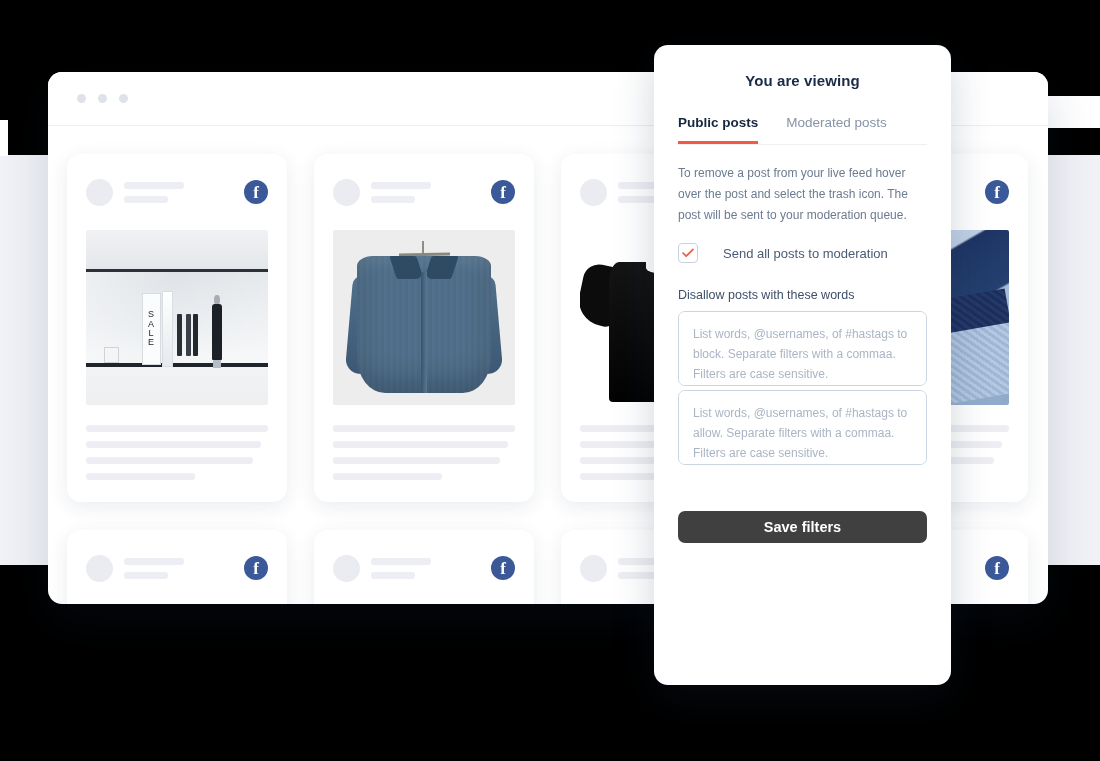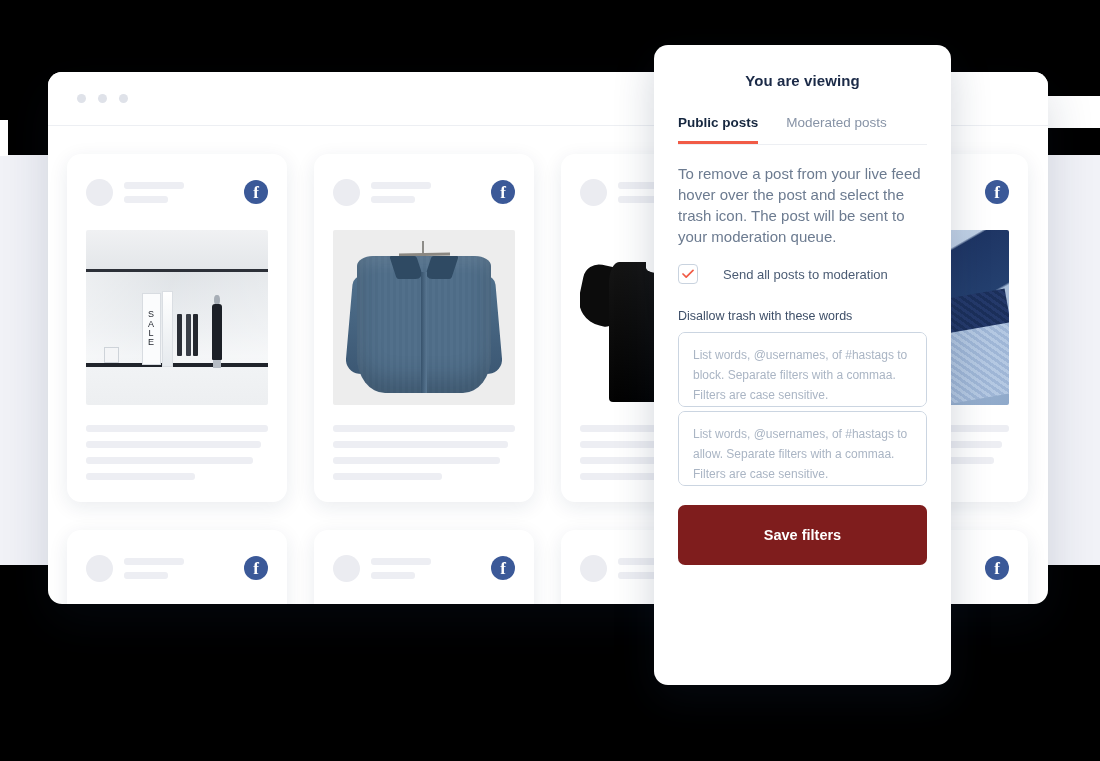--- a/index.html
+++ b/index.html
@@ -309,21 +309,21 @@
     cursor: pointer;
     color: #8793A6;
     white-space: nowrap;
   }
   .tab.active {
     color: #16273F;
     font-weight: bold;
     border-bottom: 3px solid #F15B46;
   }
   .panel-desc {
-    font-size: 15px;
+    font-size: 12px;
     line-height: 21px;
     color: #6C7B90;
     margin-top: 18px;
   }
   .check-row {
     display: flex;
     align-items: center;
     margin-top: 17px;
   }
   .checkbox {
@@ -361,23 +361,23 @@
     font-size: 12px;
     line-height: 20px;
     color: #9AA7B8;
     resize: none;
     outline: none;
     background: #FFFFFF;
   }
   .textarea::placeholder { color: #AAB5C4; }
   .save-btn {
     width: 100%;
-    height: 60px;
-    margin-top: 15px;
-    background: #7f1d1d;
+    height: 32px;
+    margin-top: 42px;
+    background: #404040;
     border: none;
     border-radius: 7px;
     color: #FFFFFF;
     font-family: "Liberation Sans", sans-serif;
     font-size: 14.5px;
     font-weight: bold;
     cursor: pointer;
   }
 </style>
 </head>
@@ -572,19 +572,19 @@
   <div class="check-row">
     <div class="checkbox">
       <svg width="12" height="10" viewBox="0 0 12 10">
         <path d="M1 5 L4.2 8.2 L11 1.4" fill="none" stroke="#F15B46" stroke-width="1.7" stroke-linecap="round" stroke-linejoin="round"></path>
       </svg>
     </div>
     <div class="check-label">Send all posts to moderation</div>
   </div>
 
 
-  <div class="field-label">Disallow trash with these words</div>
+  <div class="field-label">Disallow posts with these words</div>
   <textarea class="textarea" placeholder="List words, @usernames, of #hastags to block. Separate filters with a commaa. Filters are case sensitive." style=""></textarea>
 
   <textarea class="textarea" placeholder="List words, @usernames, of #hastags to allow. Separate filters with a commaa. Filters are case sensitive." style=""></textarea>
 
   <button class="save-btn">Save filters</button>
 </div>
 
 </body></html>

